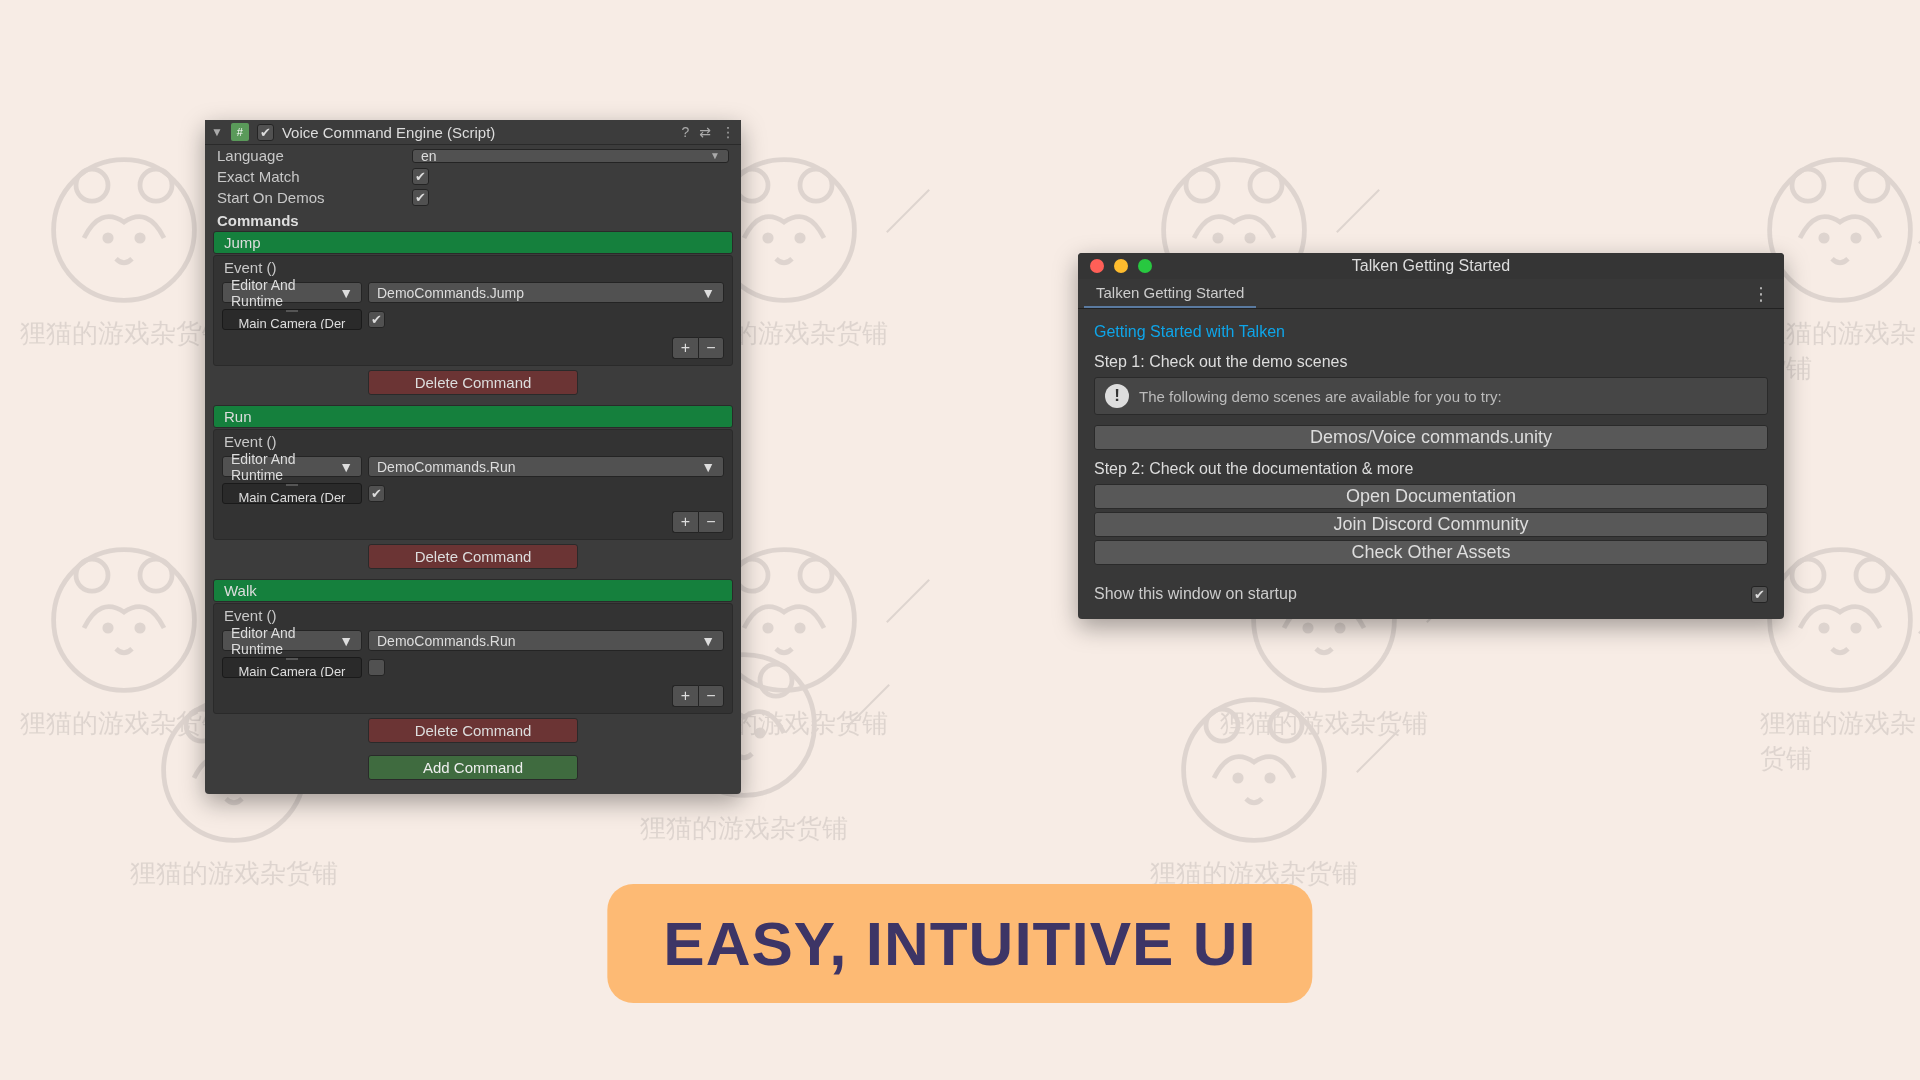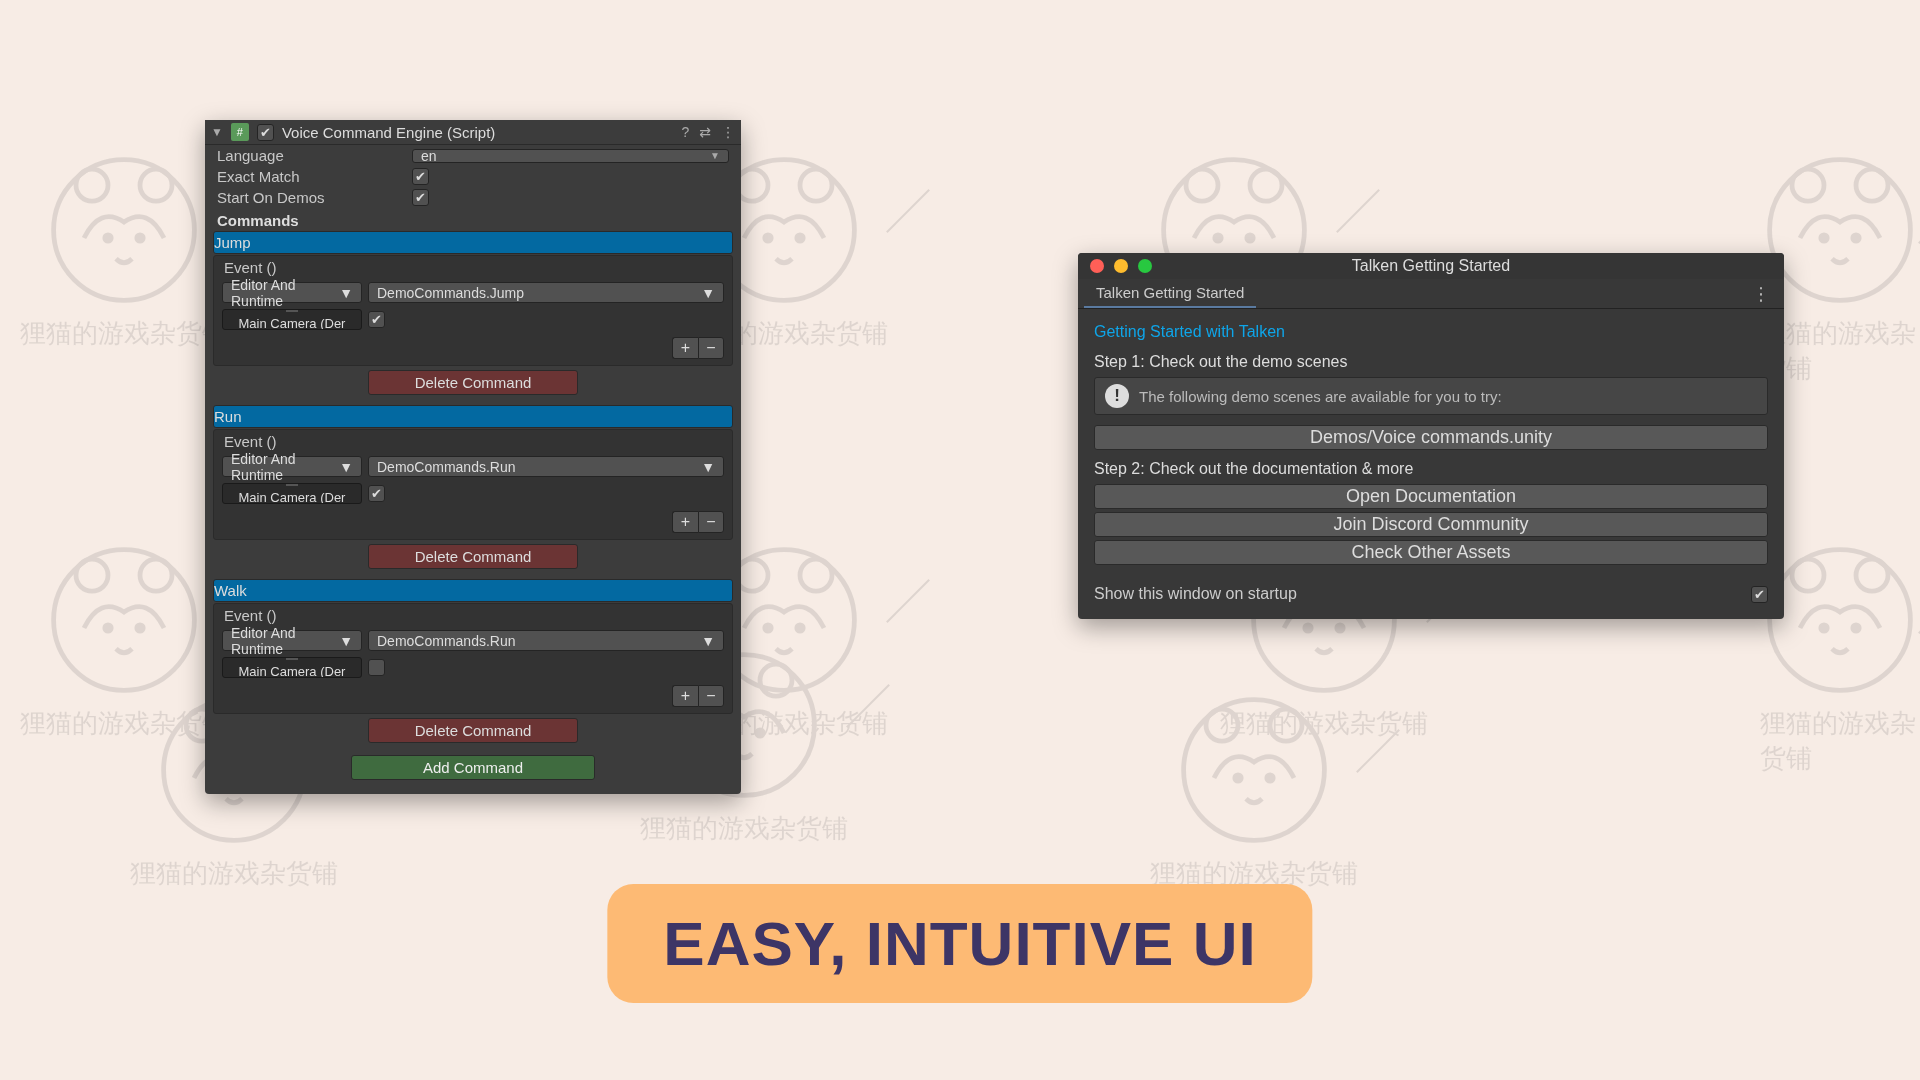--- a/index.html
+++ b/index.html
@@ -48,35 +48,35 @@
     .sel .tri { font-size:10px; color:#aaa; }
     .chk {
       width:17px; height:17px; background:#515151; border:1px solid #242424;
       border-radius:3px; display:flex; align-items:center; justify-content:center;
       font-size:13px; color:#ddd;
     }
 
     .section-label { padding:4px 12px 2px 12px; font-weight:bold; color:#ddd; font-size:15px; }
 
     .cmd-block { margin:0 8px; }
-    .cmd-name { background:#0369a1; border:1px solid #2a2a2a; border-radius:3px; padding:2px 0; font-size:15px; color:#ddd; margin-bottom:1px; }
+    .cmd-name { background:#15803d; border:1px solid #2a2a2a; border-radius:3px; padding:2px 10px; font-size:15px; color:#ddd; margin-bottom:1px; }
     .evt-box { background:#333; border:1px solid #2a2a2a; border-radius:3px; margin-bottom:4px; }
     .evt-header { padding:3px 10px; font-size:15px; color:#c8c8c8; }
     .evt-row { display:flex; gap:6px; padding:3px 8px; align-items:center; }
     .evt-sel { height:21px; background:#515151; border:1px solid #242424; border-radius:3px; display:flex; align-items:center; justify-content:space-between; padding:0 8px; font-size:14px; color:#ddd; }
     .objfield { height:21px; background:#2a2a2a; border:1px solid #1a1a1a; border-radius:3px; display:flex; align-items:center; padding:0 6px; font-size:13px; color:#ddd; gap:4px; overflow:hidden; white-space:nowrap;flex-direction:column; }
     .objfield .cube { width:12px; height:12px; background:#888; border:1px solid #555; }
     .circle-tgt { color:#aaa; font-size:13px; }
     .plusminus { display:flex; justify-content:flex-end; gap:0; padding:4px 8px 6px 8px; }
     .pm-btn { width:26px; height:22px; background:#515151; border:1px solid #242424; display:flex; align-items:center; justify-content:center; font-size:16px; color:#ddd; }
     .pm-btn:first-child { border-radius:3px 0 0 3px; border-right:none; }
     .pm-btn:last-child { border-radius:0 3px 3px 0; }
 
     .del-btn { width:210px; height:25px; margin:4px auto 10px auto; background:#6b3434; border:1px solid #2a2a2a; border-radius:3px; display:flex; align-items:center; justify-content:center; font-size:15px; color:#ddd; }
-    .add-btn { width:244px; height:25px; margin:12px auto 14px auto; background:#3f6b3f; border:1px solid #2a2a2a; border-radius:3px; display:flex; align-items:center; justify-content:center; font-size:15px; color:#eee; }
+    .add-btn { width:210px; height:25px; margin:12px auto 14px auto; background:#3f6b3f; border:1px solid #2a2a2a; border-radius:3px; display:flex; align-items:center; justify-content:center; font-size:15px; color:#eee; }
 
     
     .win-title { display:flex; align-items:center; height:26px; background:#353535; border-radius:4px 4px 0 0; position:relative; }
     .traffic { display:flex; gap:10px; padding:0 12px; }
     .dot { width:14px; height:14px; border-radius:50%; }
     .dot.r { background:#ff5f57; } .dot.y { background:#febc2e; } .dot.g { background:#28c840; }
     .win-title .wt { position:absolute; left:0; right:0; text-align:center; color:#ddd; font-size:16px; pointer-events:none; }
 
     .tabbar { display:flex; align-items:center; padding:0 6px; height:30px; border-bottom:1px solid #222; }
     .tab { padding:5px 12px; background:#383838; border-bottom:2px solid #5a7aa0; font-size:15px; color:#ccc; }

